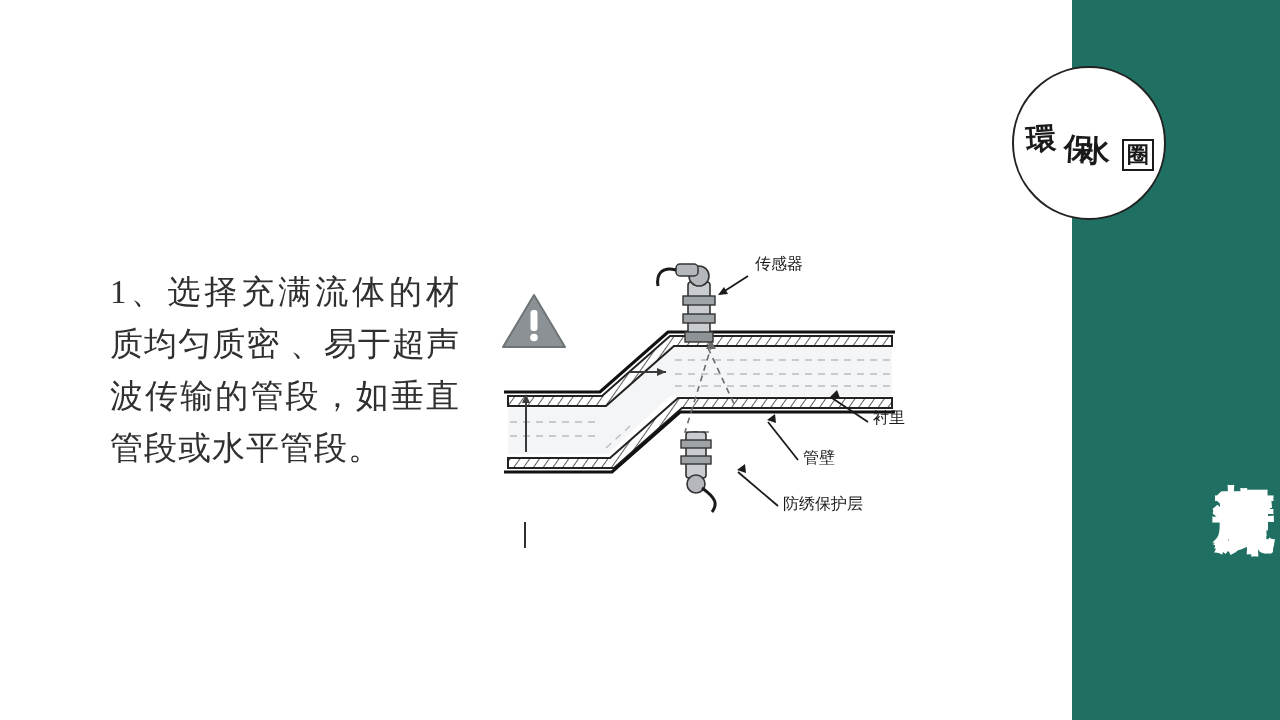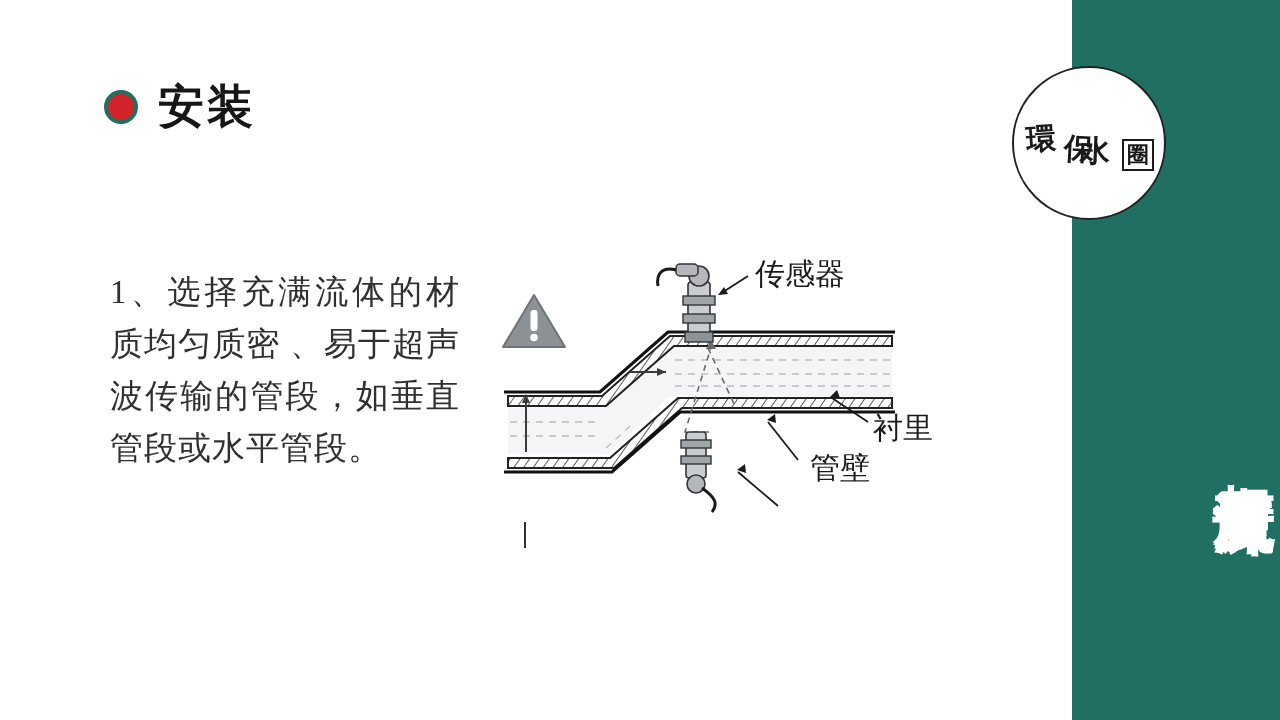--- a/index.html
+++ b/index.html
@@ -130,27 +130,27 @@
     left: 480px;
     top: 236px;
     width: 500px;
     height: 345px;
   }
   .figure svg { display: block; }
 
   .fig-label {
     position: absolute;
     font-family: "DejaVu Sans", sans-serif;
-    font-size: 30px;
+    font-size: 16px;
     color: #1a1a1a;
     white-space: nowrap;
   }
   .lbl-sensor  { left: 275px; top: 18px; }
   .lbl-lining  { left: 393px; top: 172px; }
-  .lbl-wall    { left: 330px; top: 212px; }
+  .lbl-wall    { left: 323px; top: 212px; }
   .lbl-coat    { left: 303px; top: 258px; }
   .lbl-filled  { left: 48px;  top: 297px; }
 
   
   .warn {
     position: absolute;
     left: 21px;
     top: 56px;
     width: 66px;
     height: 58px;
@@ -167,24 +167,20 @@
 
   <div class="logo">
     <div class="logo-inner">
       <span class="logo-ch c1">環</span>
       <span class="logo-ch c2">保</span>
       <span class="logo-ch c3">水</span>
       <span class="logo-ch c4">圈</span>
     </div>
   </div>
 
-  <div class="heading-row">
-    <span class="bullet-dot"></span>
-    <span class="heading-text">安装</span>
-  </div>
 
   <div class="body-text">1、选择充满流体的材质均匀质密 、易于超声波传输的管段，如垂直管段或水平管段。</div>
 
   <div class="figure">
 
     <svg width="500" height="345" viewBox="0 0 500 345">
       <defs>
         <pattern id="hatch" width="8" height="8" patternUnits="userSpaceOnUse" patternTransform="rotate(35)">
           <line x1="0" y1="0" x2="0" y2="8" stroke="#333" stroke-width="1.6"></line>
         </pattern>
@@ -265,15 +261,16 @@
 
     <svg class="warn" viewBox="0 0 66 58">
       <path d="M 33 3 L 64 55 L 2 55 Z" fill="#8c9195" stroke="#6e7376" stroke-width="2" stroke-linejoin="round"></path>
       <rect x="29.5" y="18" width="7" height="21" rx="3" fill="#ffffff"></rect>
       <circle cx="33" cy="45.5" r="3.8" fill="#ffffff"></circle>
     </svg>
 
     <span class="fig-label lbl-sensor">传感器</span>
     <span class="fig-label lbl-lining">衬里</span>
     <span class="fig-label lbl-wall">管壁</span>
+    <span class="fig-label lbl-coat">防绣保护层</span>
   </div>
 
 </div>
 
 </body></html>

